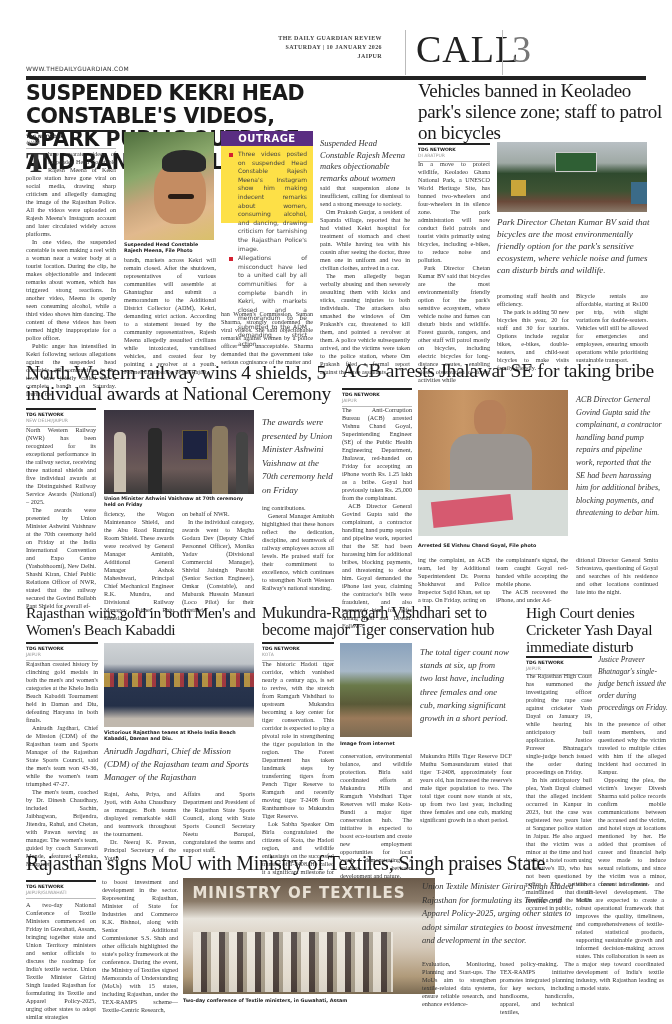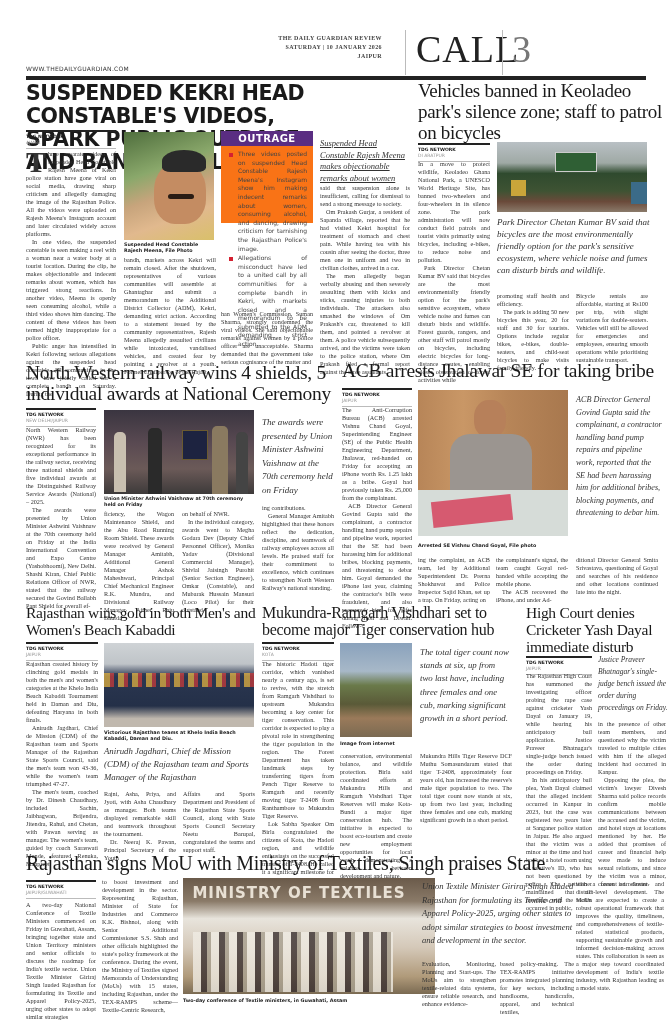--- a/index.html
+++ b/index.html
@@ -15,21 +15,21 @@
 .head-sans{font-family:"DejaVu Sans",sans-serif;font-weight:bold;letter-spacing:-0.5px;color:#1a1a1a}
 .head-serif{font-family:"Liberation Serif",serif;color:#1a1a1a;letter-spacing:-0.3px}
 .byline{font-family:"DejaVu Sans",sans-serif;font-size:4.5px;font-weight:bold;border-top:2px solid #222;padding-top:2px;color:#222}
 .byline .loc{display:block;font-weight:normal;color:#999;margin-top:1px;border-bottom:1px solid #bbb;padding-bottom:3px}
 .body{font-size:6.2px;line-height:8px;text-align:justify;color:#333;hyphens:auto}
 .body p{text-indent:6px}
 .pull{font-style:italic;color:#333;font-family:"Liberation Serif",serif}
 .cap{font-family:"DejaVu Sans",sans-serif;font-size:4.8px;font-weight:bold;color:#222;line-height:6px}
 .img{background:#777;overflow:hidden}
 .dropcap{float:left;font-size:30px;line-height:24px;margin-right:2px;font-weight:bold;color:#333}
-.outrage{background:#f97316}
+.outrage{background:#fde047}
 .outrage .hd{background:#5a2d82;color:#fff;font-family:"DejaVu Sans",sans-serif;font-weight:bold;font-size:10px;text-align:center;padding:2px 0;letter-spacing:.5px}
 .outrage ul{list-style:none;padding:4px 6px 4px 8px}
 .outrage li{font-family:"DejaVu Sans",sans-serif;font-size:6px;line-height:8.6px;color:#444;position:relative;padding-left:9px;margin-bottom:1px;text-align:justify}
 .outrage li::before{content:"";position:absolute;left:0;top:3px;width:4px;height:4px;background:#d42030}
 </style>
 </head>
 <body>
 
 <div class="masthead">
   <div class="abs url">WWW.THEDAILYGUARDIAN.COM</div>
@@ -64,21 +64,21 @@
   <div class="abs cap" style="left:124px;top:242px;width:92px;">Suspended Head Constable Rajesh Meena, File Photo</div>
   <div class="abs body" style="left:124px;top:256px;width:92px;">bandh, markets across Kekri will remain closed. After the shutdown, representatives of various communities will assemble at Ghantaghar and submit a memorandum to the Additional District Collector (ADM), Kekri, demanding strict action. According to a statement issued by the community representatives, Rajesh Meena allegedly assaulted civilians while intoxicated, vandalised vehicles, and created fear by pointing a revolver at a youth. Former Chairperson of the Rajast-</div>
   <div class="abs outrage" style="left:221px;top:131px;width:92px;height:92px;">
     <div class="hd">OUTRAGE</div>
     <ul>
       <li>Three videos posted on suspended Head Constable Rajesh Meena's Instagram show him making indecent remarks about women, consuming alcohol, and dancing, drawing criticism for tarnishing the Rajasthan Police's image.</li>
       <li>Allegations of misconduct have led to a united call by all communities for a complete bandh in Kekri, with markets closed and a memorandum to be submitted to the ADM demanding strict action.</li>
     </ul>
   </div>
   <div class="abs body" style="left:221px;top:310px;width:92px;">han Women's Commission, Suman Sharma, strongly condemned the viral videos. She said objectionable remarks against women by a police officer are unacceptable. Sharma demanded that the government take serious cognisance of the matter and</div>
-  <div class="abs pull" style="left:320px;top:138px;width:90px;font-size:8.5px;line-height:11.5px;text-decoration:underline;">Suspended Head Constable Rajesh Meena makes objectionable remarks about women</div>
+  <div class="abs pull" style="left:320px;top:138px;width:90px;font-size:8.5px;line-height:11.5px;">Suspended Head Constable Rajesh Meena makes objectionable remarks about women</div>
   <div class="abs body" style="left:320px;top:184px;width:90px;">
     <span>said that suspension alone is insufficient, calling for dismissal to send a strong message to society.</span>
     <p>Om Prakash Gurjar, a resident of Sapanda village, reported that he had visited Kekri hospital for treatment of stomach and chest pain. While having tea with his cousin after seeing the doctor, three men one in uniform and two in civilian clothes, arrived in a car.</p>
     <p>The men allegedly began verbally abusing and then severely assaulting them with kicks and sticks, causing injuries to both individuals. The attackers also smashed the windows of Om Prakash's car, threatened to kill them, and pointed a revolver at them. A police vehicle subsequently arrived, and the victims were taken to the police station, where Om Prakash filed a formal report against the three assailants.</p>
   </div>
 </div>
 
 <div>
   <div class="abs head-serif" style="left:418px;top:80px;width:250px;font-size:19px;line-height:21px;">Vehicles banned in Keoladeo park's silence zone; staff to patrol on bicycles</div>
   <div class="abs byline" style="left:418px;top:143px;width:72px;">

